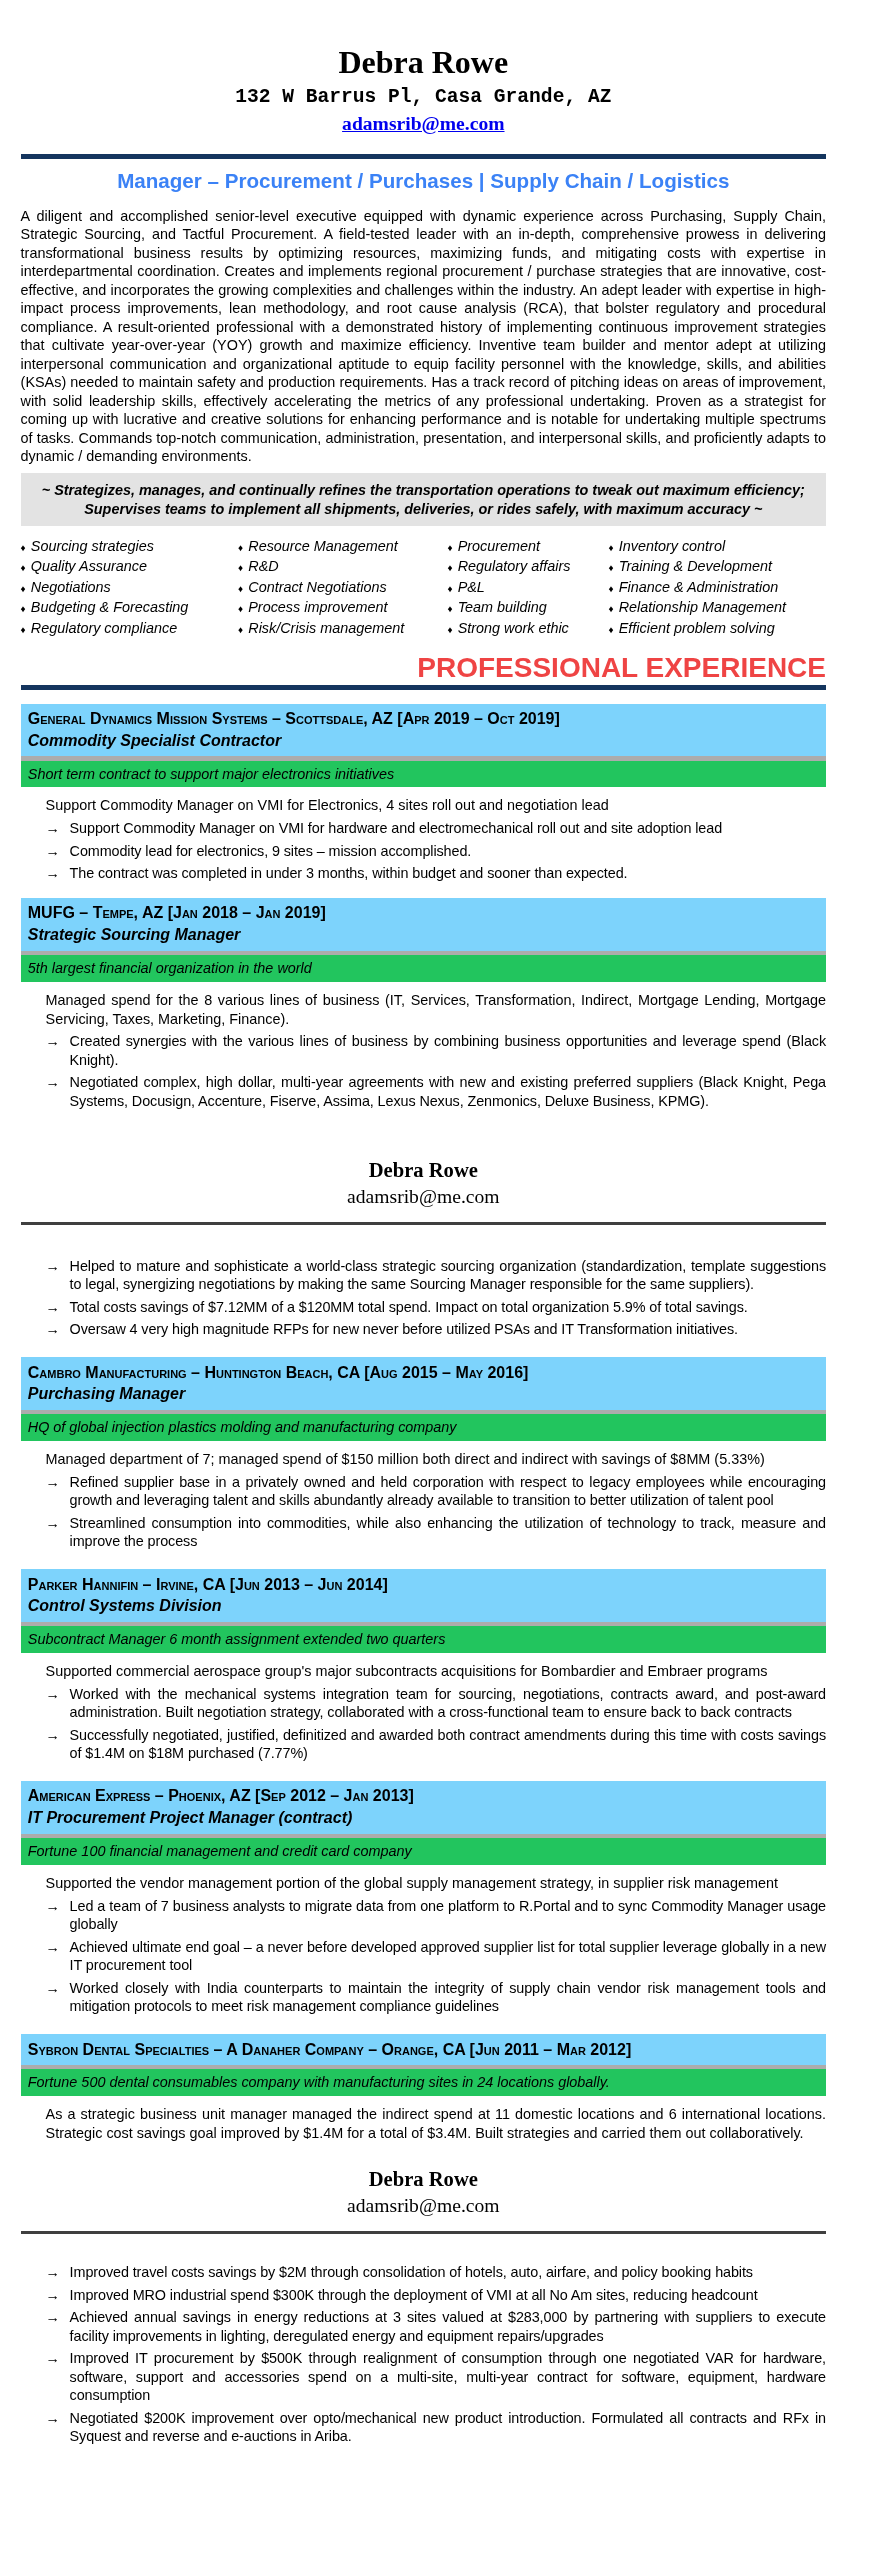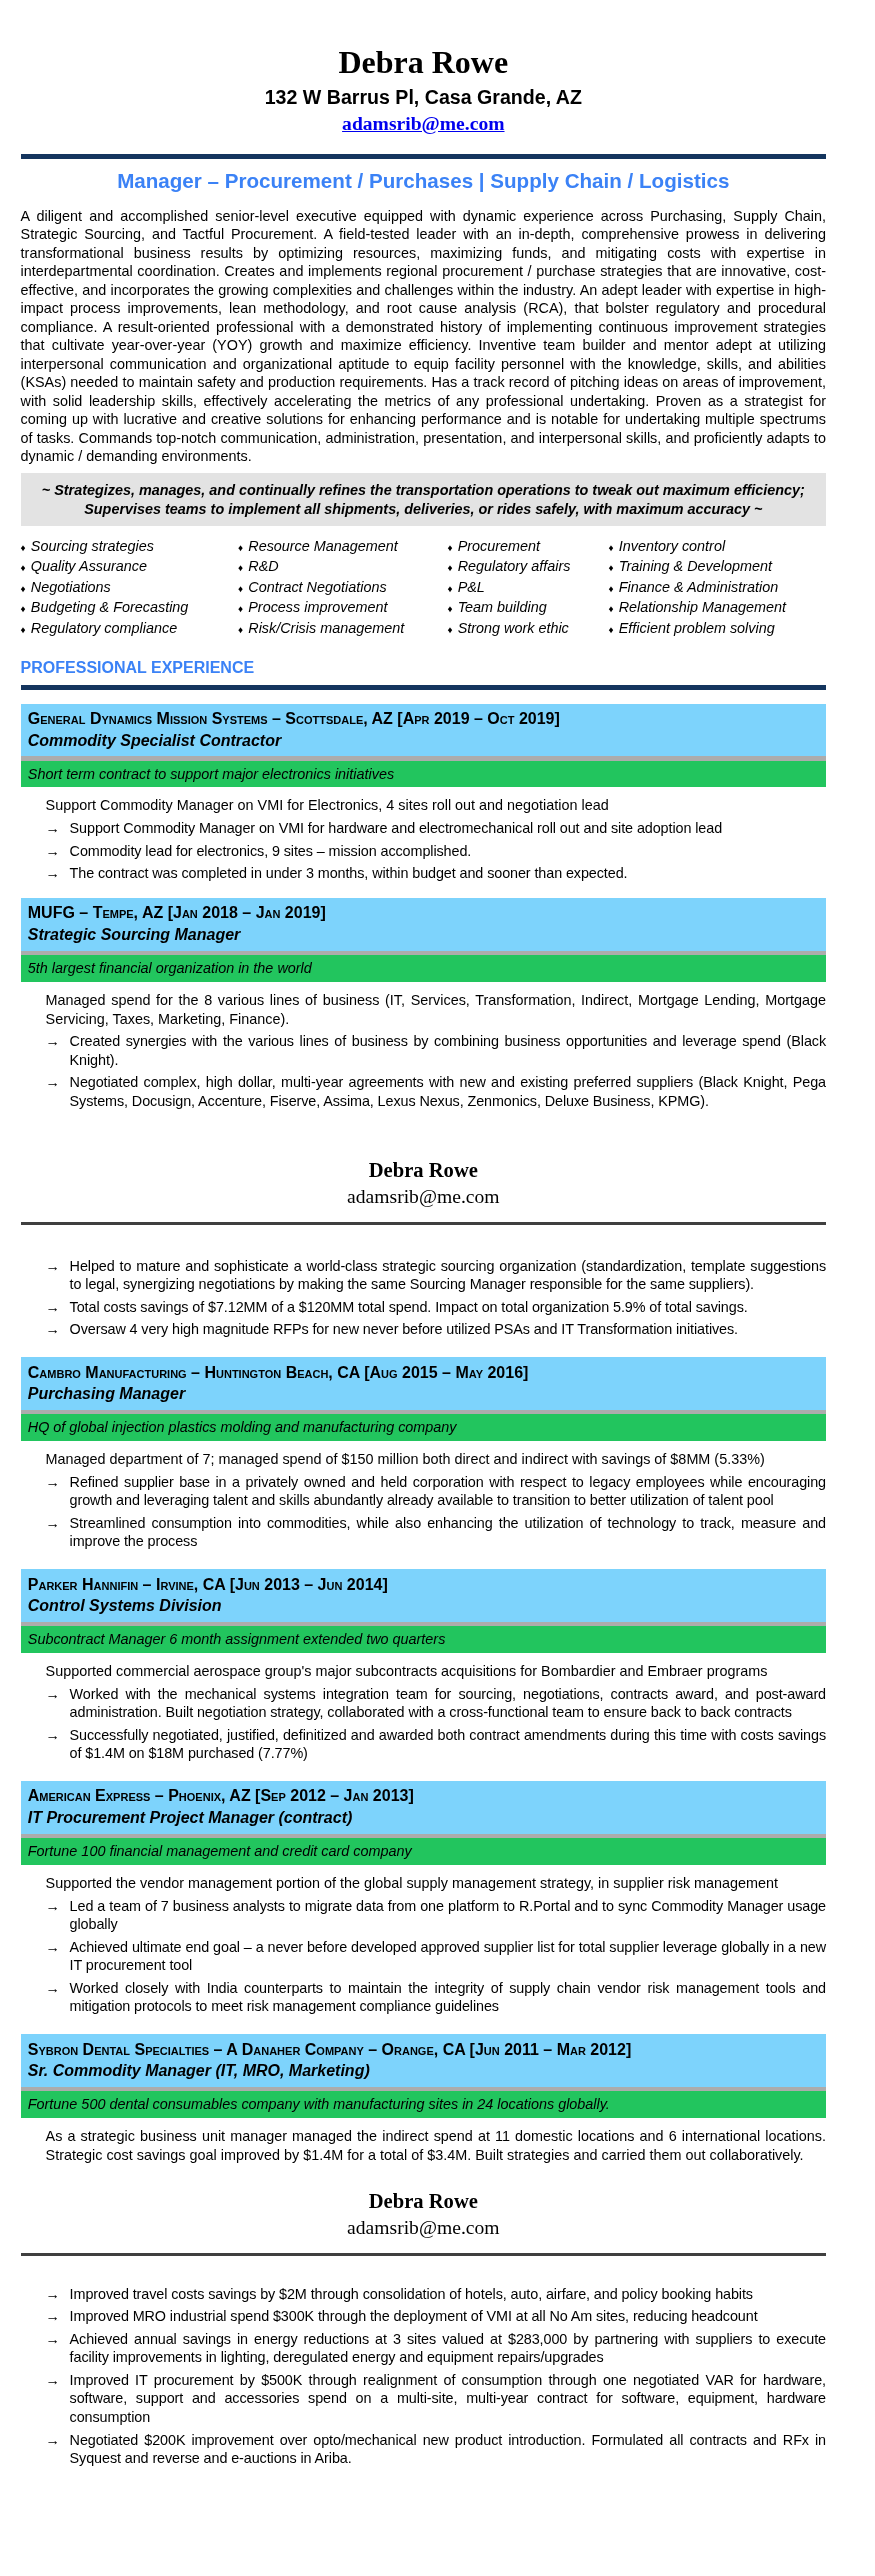--- a/index.html
+++ b/index.html
@@ -3,34 +3,34 @@
 <meta charset="utf-8">
 <style>
   html,body{margin:0;padding:0;}
   body{
     width:876px;height:3400px;overflow:hidden;background:#ffffff;color:#000;
     font-family:"Liberation Sans",sans-serif;
   }
   .doc{padding:0 50px 0 20.6px;}
   
   .p1-name{font-family:"Liberation Serif",serif;font-weight:bold;font-size:32px;line-height:34px;text-align:center;padding-top:45px;}
-  .p1-addr{font-family:Liberation Sans, sans-serif;font-weight:bold;font-size:19.6px;line-height:23px;text-align:center;margin-top:7.2px;}
+  .p1-addr{font-family:Liberation Mono, monospace;font-weight:bold;font-size:19.6px;line-height:23px;text-align:center;margin-top:7.2px;}
   .p1-email-wrap{text-align:center;margin-top:3.1px;}
   .p1-email{font-family:"Liberation Serif",serif;font-weight:bold;font-size:19.6px;line-height:23px;color:#0000ee;text-decoration:underline;}
   .rule-navy{height:5.2px;background:#14355e;margin-top:18.5px;}
   .headline{margin-top:9.3px;font-size:20.6px;line-height:25px;font-weight:bold;color:#3b82f6;text-align:center;}
   
   .summary{margin:13.4px 0 0;font-size:14.4px;line-height:18.5px;text-align:justify;}
   .callout-box{margin-top:7.2px;background:#e3e3e3;padding:8.2px 7.2px;}
   .callout{margin:0;text-align:center;font-weight:bold;font-style:italic;font-size:14.4px;line-height:18.5px;}
   .callout + .callout{margin-top:12.4px;}
   .skills{margin-top:10.3px;display:grid;grid-template-columns:27% 26% 20% 27%;}
   .skill{font-style:italic;font-size:14.4px;line-height:19.6px;display:flex;gap:5.2px;align-items:baseline;}
   .skill .dmd{font-style:normal;font-size:9.8px;flex:none;}
-  .section-head{margin:16.5px 0 0;font-size:16px;line-height:24px;font-weight:bold;color:#3b82f6;text-align:left;}
+  .section-head{margin:16.5px 0 0;font-size:28px;line-height:24px;font-weight:bold;color:#ef4444;text-align:right;}
   .rule-navy.under-head{margin-top:5.2px;}
   
   .job-band{margin-top:13.4px;background:#7dd3fc;padding:5.2px 7.2px 6.2px;}
   .job-band.first{margin-top:13.4px;}
   .job-co{font-weight:bold;font-size:16px;line-height:19.6px;font-variant:small-caps;}
   .job-ti{font-weight:bold;font-style:italic;font-size:16px;line-height:19.6px;margin-top:2.1px;}
   .band-div{height:4.1px;background:#acacac;}
   .job-blurb{background:#22c55e;padding:4.1px 7.2px;font-style:italic;font-size:14.4px;line-height:18.5px;}
   .job-body{margin:9.3px 0 0 25px;}
   .job-body.cont{margin-top:32px;}
@@ -277,21 +277,20 @@
         <span class="btext">Achieved ultimate end goal – a never before developed approved supplier list for total supplier leverage globally in a new IT procurement tool</span>
       </div>
     <div class="bullet">
         <span class="arrow">→</span>
         <span class="btext">Worked closely with India counterparts to maintain the integrity of supply chain vendor risk management tools and mitigation protocols to meet risk management compliance guidelines</span>
       </div>
   </div>
 
   <div class="job-band" style="margin-top:18.5px;">
     <div class="job-co">Sybron Dental Specialties – A Danaher Company – Orange, CA [Jun 2011 – Mar 2012]</div>
-    <div class="job-ti">Sr. Commodity Manager (IT, MRO, Marketing)</div>
   </div>
   <div class="band-div"></div>
   <div class="job-blurb">Fortune 500 dental consumables company with manufacturing sites in 24 locations globally.</div>
   <div class="job-body">
     <p class="intro">As a strategic business unit manager managed the indirect spend at 11 domestic locations and 6 international locations.  Strategic cost savings goal improved by $1.4M for a total of $3.4M.  Built strategies and carried them out collaboratively.</p>
   </div>
 
 
   <div class="page-head p3">
     <div class="ph-name">Debra Rowe</div>

